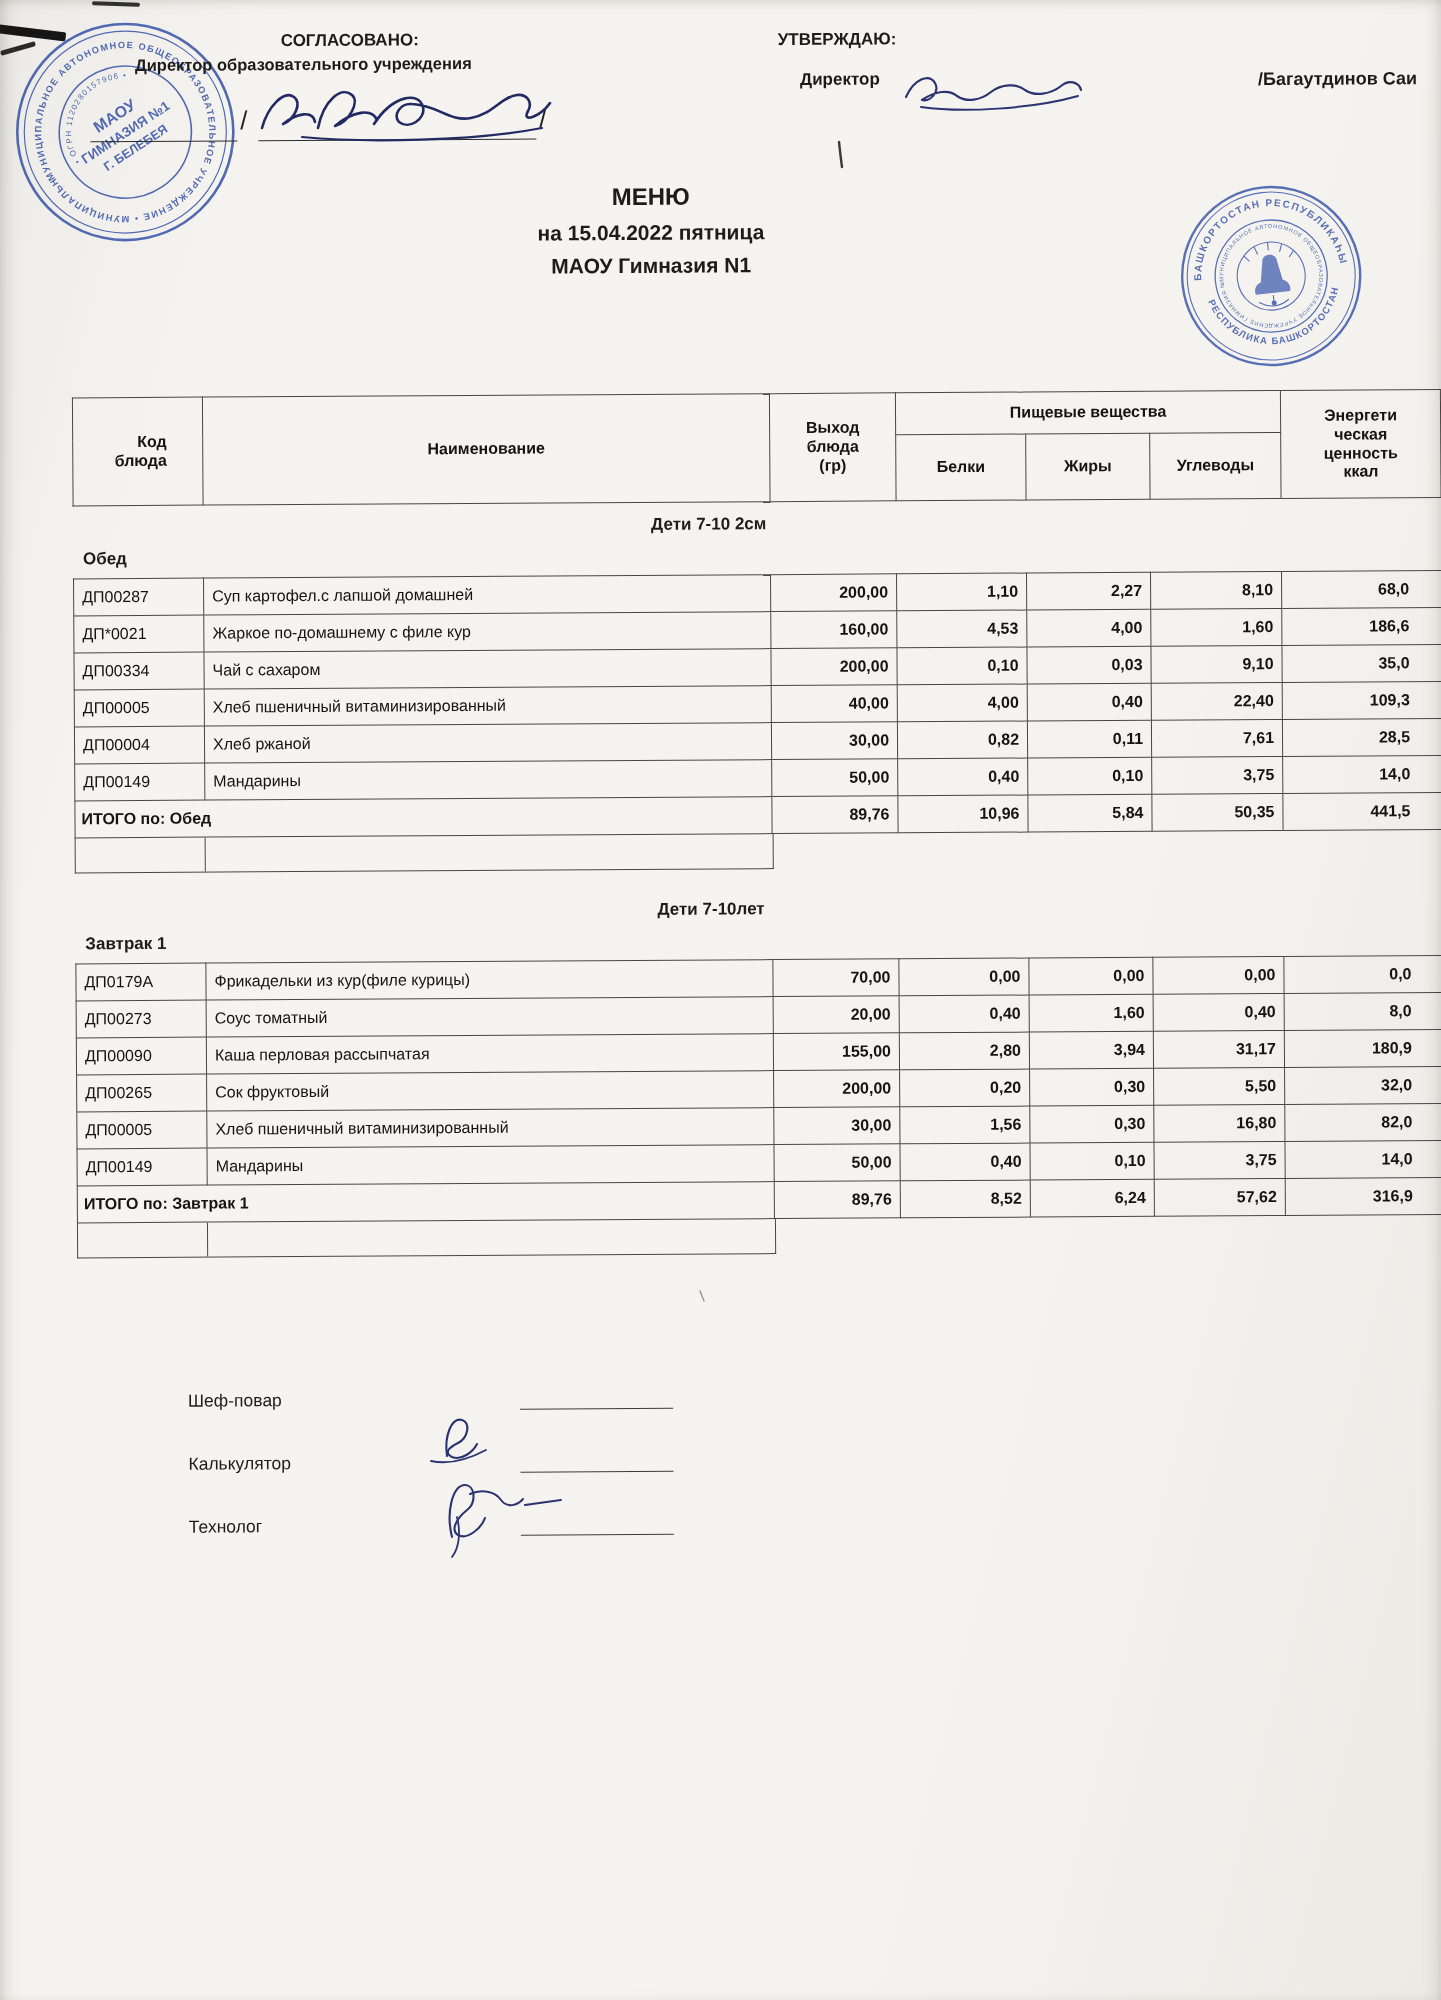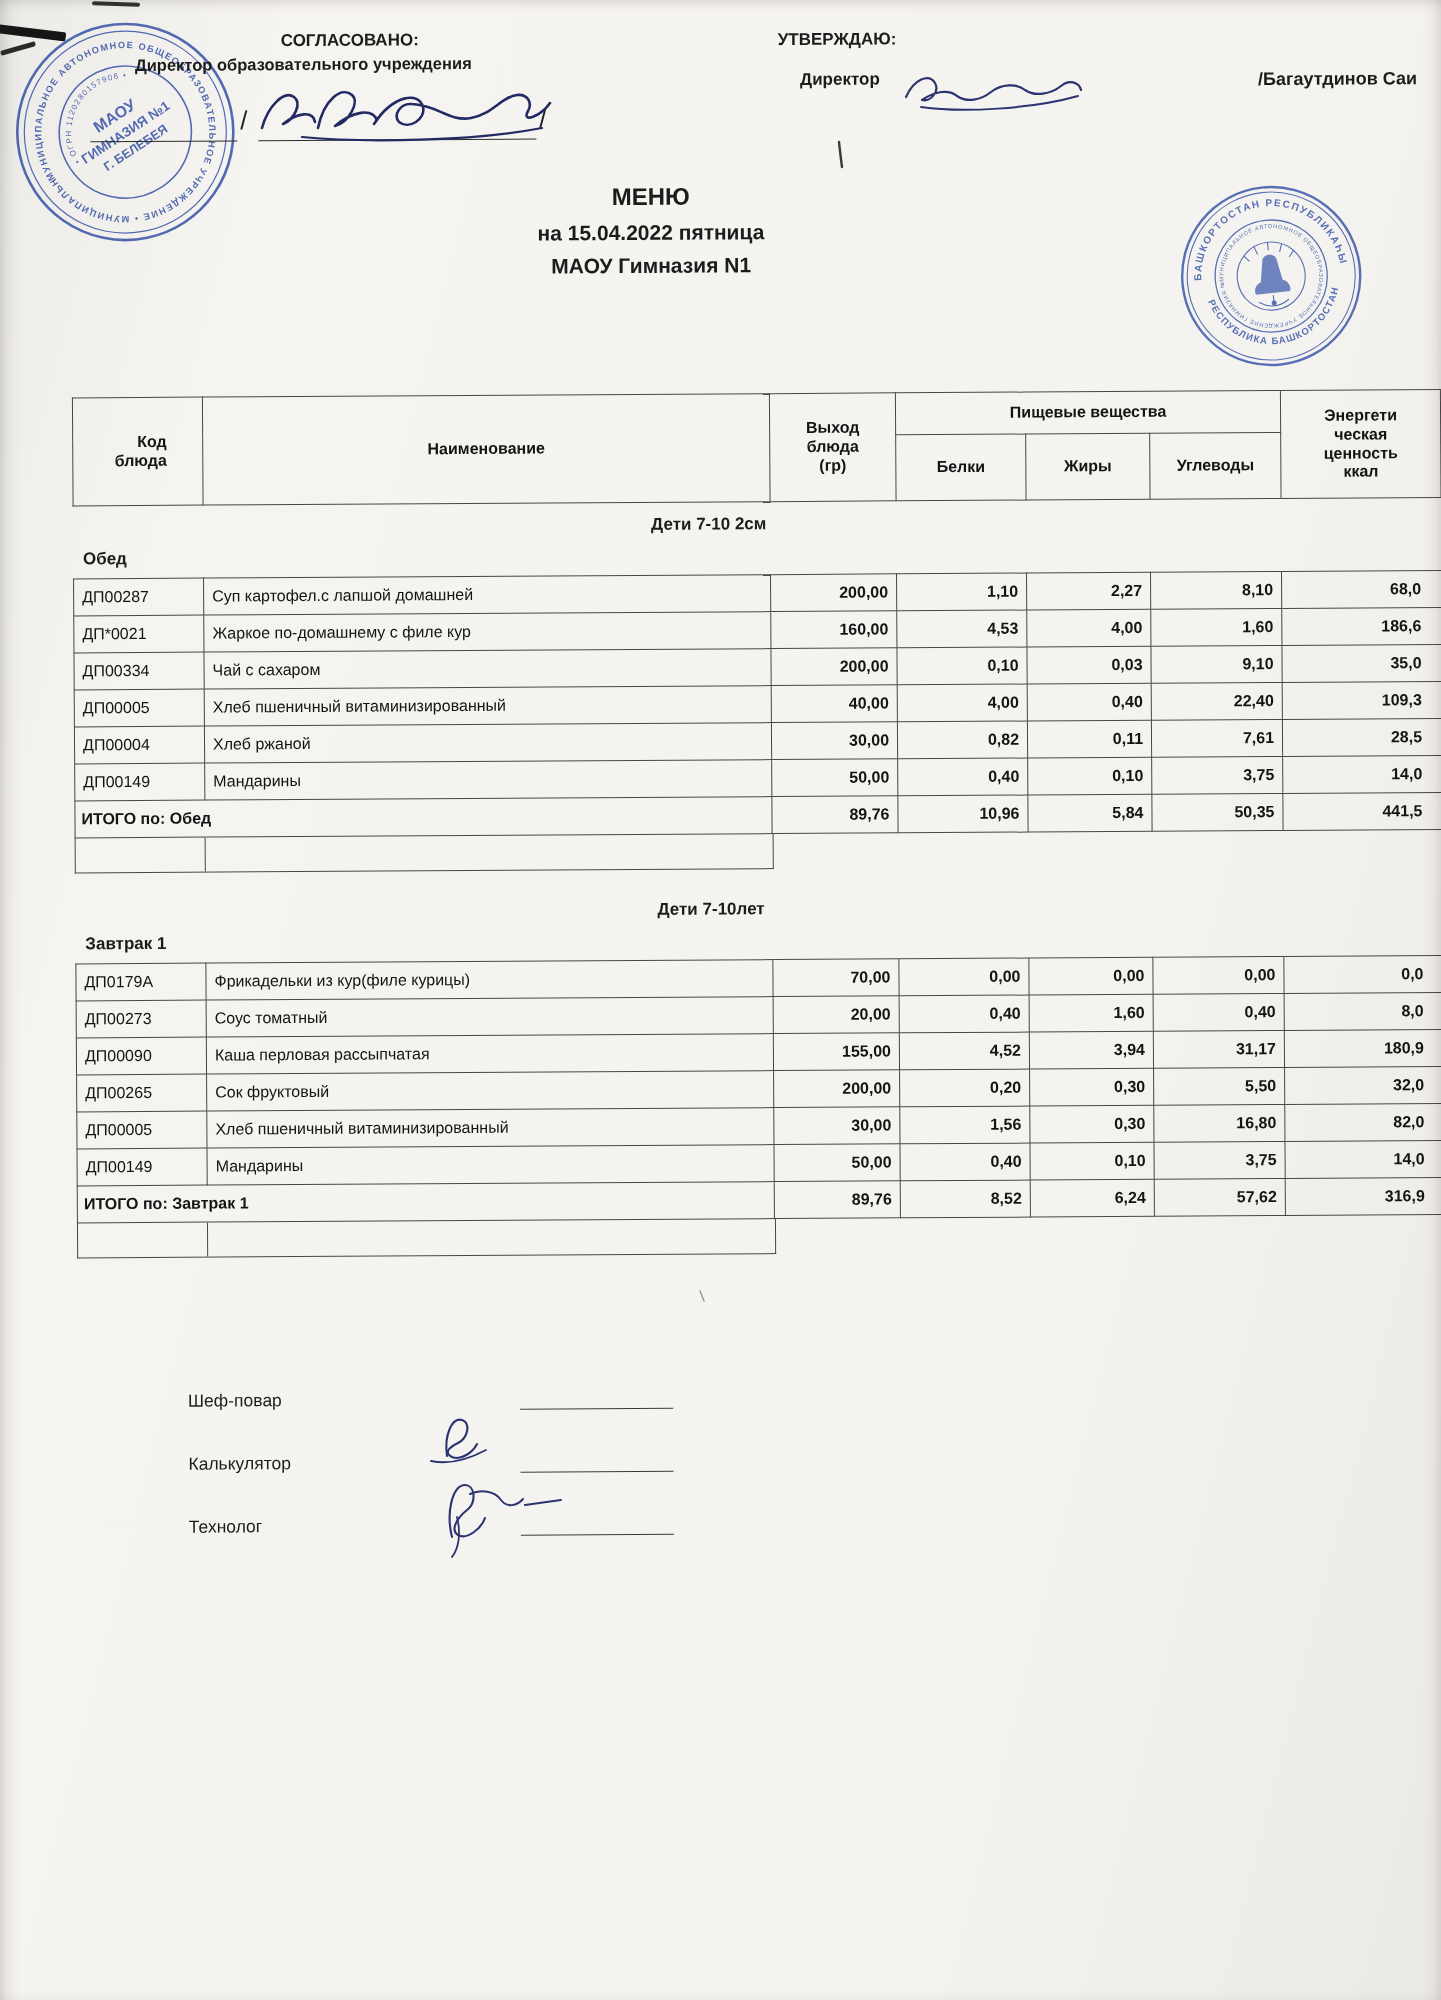--- a/index.html
+++ b/index.html
@@ -43,21 +43,21 @@
   .menu thead tr.hr1 { height:42px; }
   .menu thead tr.hr2 { height:66px; }
   .menu thead th { font-weight:700; text-align:center; vertical-align:middle; line-height:1.18; padding:2px; }
   .th-code { text-align:left; padding-left:16px; }
   .th-code span   { display:inline-block; width:58px; text-align:right; }
   .th-out  span   { display:inline-block; width:62px; }
   .th-energy span { display:inline-block; width:92px; }
   .menu td { height:37px; padding:2px 8px; vertical-align:middle; }
   td.col-code { }
   td.col-output, td.col-protein, td.col-fat, td.col-carbs { text-align:right; font-weight:700; }
-  td.col-energy { text-align:right; font-weight:700; padding-right:20px; }
+  td.col-energy { text-align:right; font-weight:700; padding-right:32px; }
   tr.total-row td { font-weight:700; }
   td.col-label { padding-left:6px; }
 
   .group-title { width:1272px; text-align:center; font-weight:700; font-size:17px; margin-top:12px; height:24px; }
   .group-title.second { margin-top:30px; }
   .meal-title  { font-weight:700; font-size:17px; margin:7px 0 5px 10px; height:24px; }
   .empty-row { width:699px; height:35px; border:1px solid #474747; border-top:none; position:relative; }
   .empty-row .div-line { position:absolute; left:129px; top:0; bottom:0; width:1px; background:#474747; }
 
   
@@ -298,21 +298,21 @@
               <td class="col-output">20,00</td>
               <td class="col-protein">0,40</td>
               <td class="col-fat">1,60</td>
               <td class="col-carbs">0,40</td>
               <td class="col-energy">8,0</td>
             </tr>
             <tr>
               <td class="col-code">ДП00090</td>
               <td class="col-name">Каша перловая рассыпчатая</td>
               <td class="col-output">155,00</td>
-              <td class="col-protein">4,52</td>
+              <td class="col-protein">2,80</td>
               <td class="col-fat">3,94</td>
               <td class="col-carbs">31,17</td>
               <td class="col-energy">180,9</td>
             </tr>
             <tr>
               <td class="col-code">ДП00265</td>
               <td class="col-name">Сок фруктовый</td>
               <td class="col-output">200,00</td>
               <td class="col-protein">0,20</td>
               <td class="col-fat">0,30</td>

